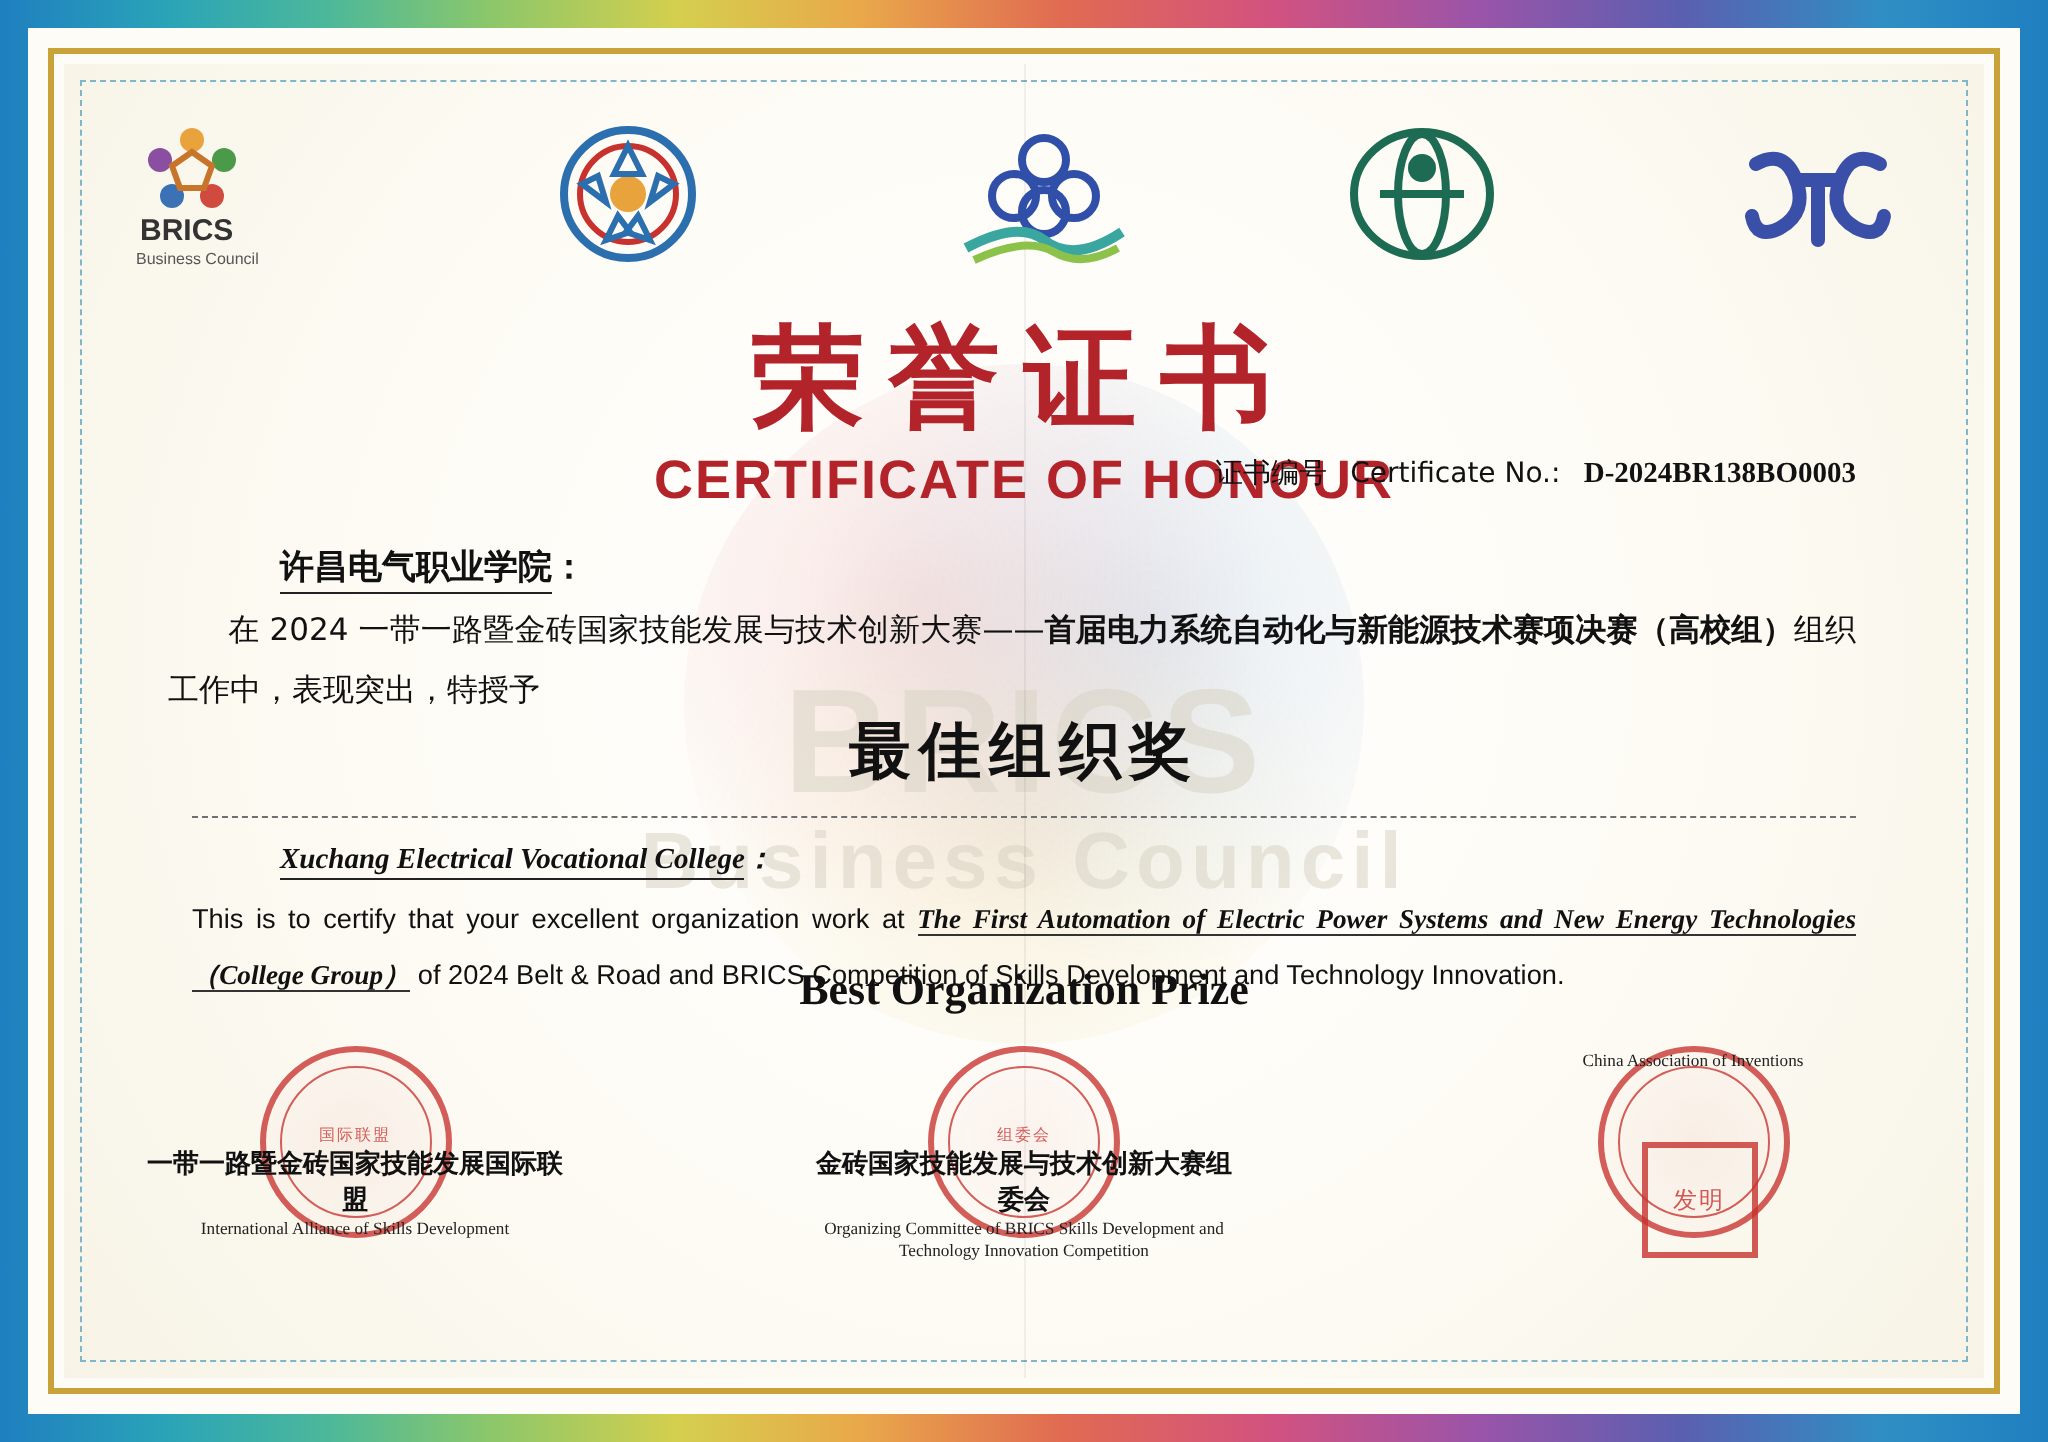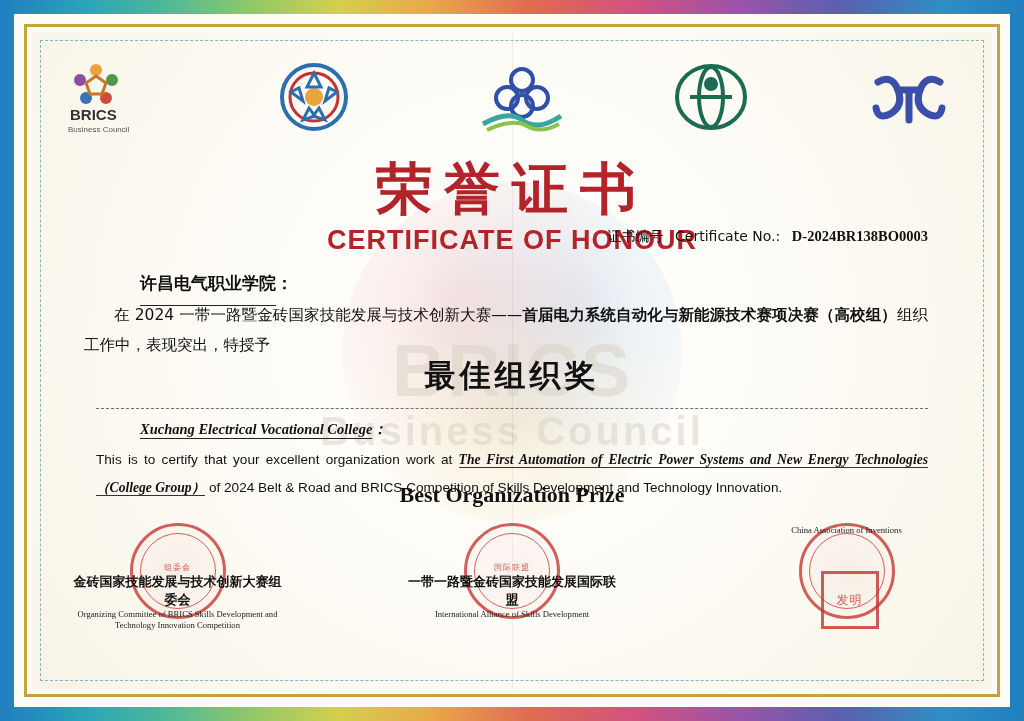--- a/index.html
+++ b/index.html
@@ -82,21 +82,21 @@
   .meta .line{margin-bottom:6px;white-space:nowrap;}
   .meta .lbl{font-family:"DejaVu Sans", sans-serif;font-size:14px;}
   .meta .val{font-weight:bold;margin-left:8px;font-family:"Liberation Serif", serif;}
 
   
   .cn-org{
     position:absolute;left:140px;top:272px;
     font-size:17px;color:#111;font-family:"DejaVu Sans", sans-serif;
     font-weight:bold;
   }
-  .cn-org .ul{border-bottom:1px solid #222;padding-bottom:12px;}
+  .cn-org .ul{border-bottom:1px solid #222;padding-bottom:2px;}
   .cn-body{
     position:absolute;left:84px;right:96px;top:300px;
     font-size:15.5px;line-height:30px;color:#111;
     font-family:"DejaVu Sans", sans-serif;text-align:justify;
   }
   .cn-body .indent{display:inline-block;width:30px;}
   .cn-body .b{font-weight:bold;}
   .cn-award{
     position:absolute;left:0;right:0;top:355px;text-align:center;
     font-size:31px;font-weight:bold;color:#111;letter-spacing:4px;
@@ -281,31 +281,31 @@
   <div class="en-body">
     <span>This is to certify that your excellent organization work at</span>
     <span class="it">The First Automation of Electric Power Systems and New Energy Technologies（College Group）</span>
     <span>of 2024 Belt &amp; Road and BRICS Competition of Skills Development and Technology Innovation.</span>
   </div>
   <div class="en-award">Best Organization Prize</div>
 
   <div class="signers">
     <div class="signer">
       <div class="seal">
+        <div class="seal-text">国际联盟</div>
+      </div>
+      <div class="cn">一带一路暨金砖国家技能发展国际联盟</div>
+      <div class="en">International Alliance of Skills Development</div>
+    </div>
+    <div class="signer">
+      <div class="seal">
         <div class="seal-text">组委会</div>
       </div>
       <div class="cn">金砖国家技能发展与技术创新大赛组委会</div>
       <div class="en">Organizing Committee of BRICS Skills Development and Technology Innovation Competition</div>
     </div>
     <div class="signer">
-      <div class="seal">
-        <div class="seal-text">国际联盟</div>
-      </div>
-      <div class="cn">一带一路暨金砖国家技能发展国际联盟</div>
-      <div class="en">International Alliance of Skills Development</div>
-    </div>
-    <div class="signer">
       <div class="seal"></div>
       <div class="sq-seal">发明</div>
       <div class="en">China Association of Inventions</div>
     </div>
   </div>
 </div>
 
 </body></html>

